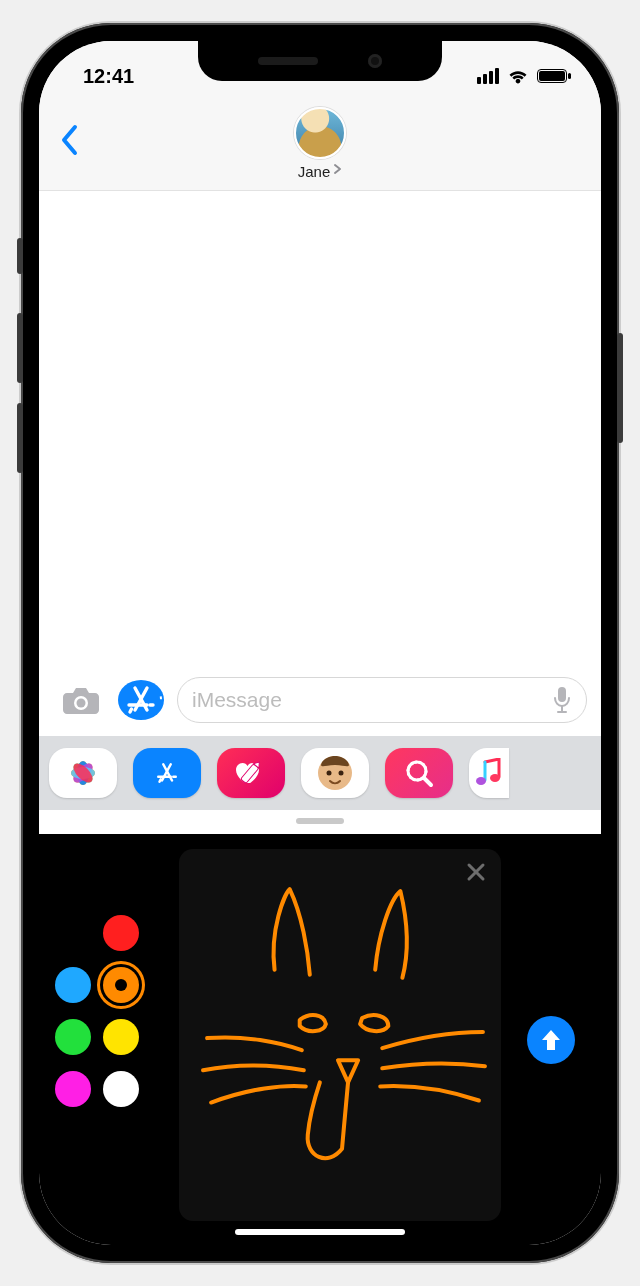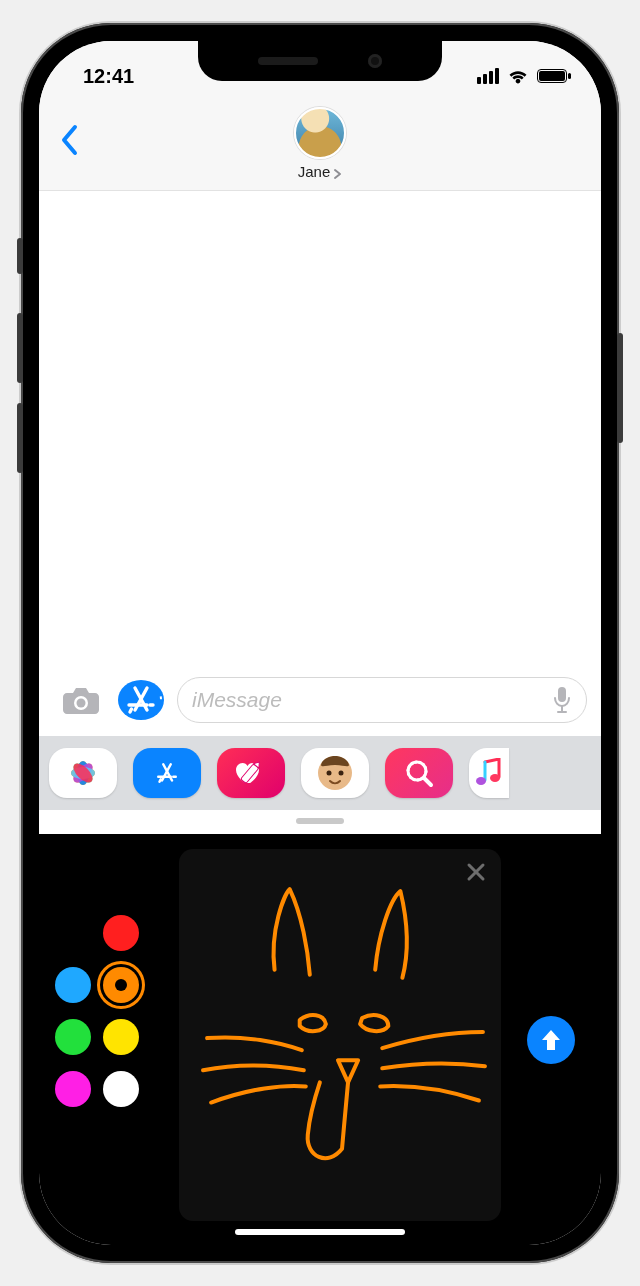--- a/index.html
+++ b/index.html
@@ -80,40 +80,39 @@
     }
     .avatar {
       width:52px; height:52px; border-radius:50%;
       background: radial-gradient(circle at 40% 20%, #f5e0b4 0 28%, transparent 30%),
                   radial-gradient(circle at 50% 80%, #c99f4b 0 46%, transparent 48%),
                   linear-gradient(#6fb8d9,#3c7fa8);
       margin:0 auto;
       border:2px solid #fff;
       box-shadow:0 0 0 1px #ddd;
     }
-    .contact-line { display:flex; justify-content:center; align-items:flex-end; gap:2px; font-size:15px; margin-top:4px; color:#222; }
+    .contact-line { display:flex; justify-content:center; align-items:flex-start; gap:2px; font-size:15px; margin-top:4px; color:#222; }
 
     
     .conversation { flex:1 1 auto; background:#fff; }
 
     
     .compose {
       display:flex; align-items:center; gap:12px;
       padding:10px 14px 12px 18px;
       background:#fff;
     }
     .icon-btn-round {
       width:48px; height:48px;
       display:flex; align-items:center; justify-content:center;
     }
     .compose-field {
       flex:1; height:46px; border:1px solid #d7d7d7; border-radius:24px;
       display:flex; align-items:center; padding:12px 14px;
       background:#fff;
-      font-style:italic;
     }
     .compose-field span.ph { color:#bcbcbc; font-size:21px; flex:1;}
     .mic { width:20px; height:28px; }
 
     
     .app-strip {
       background:#dbdde0;
       display:flex; align-items:center; gap:16px;
       padding:12px 10px;
       overflow:hidden;

